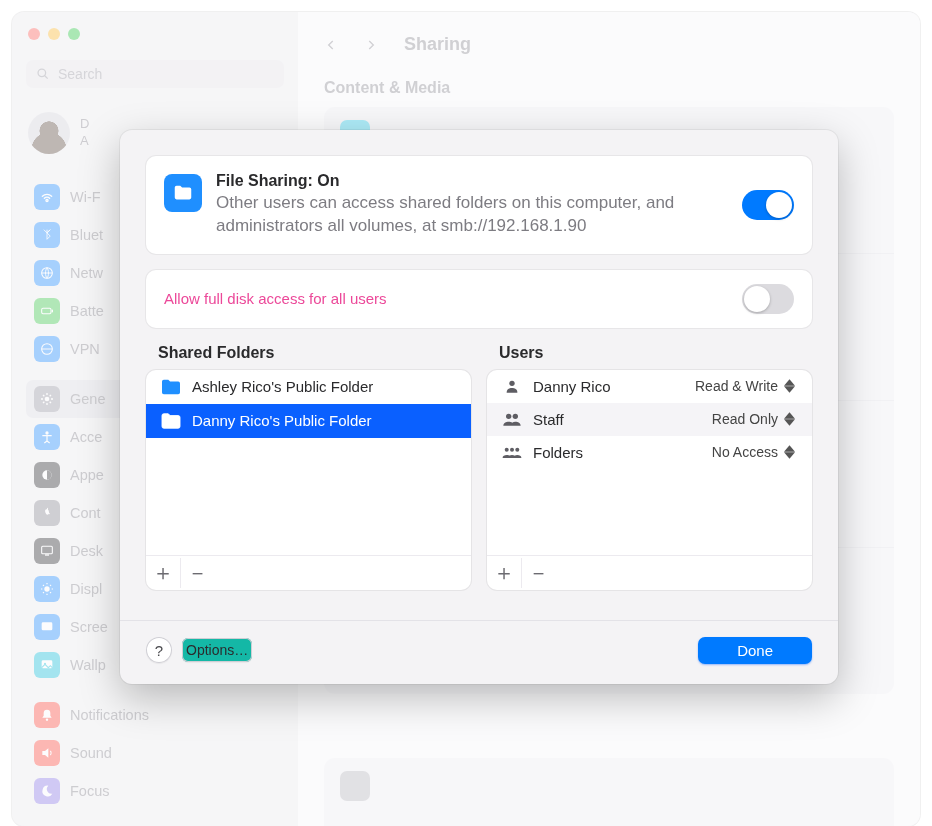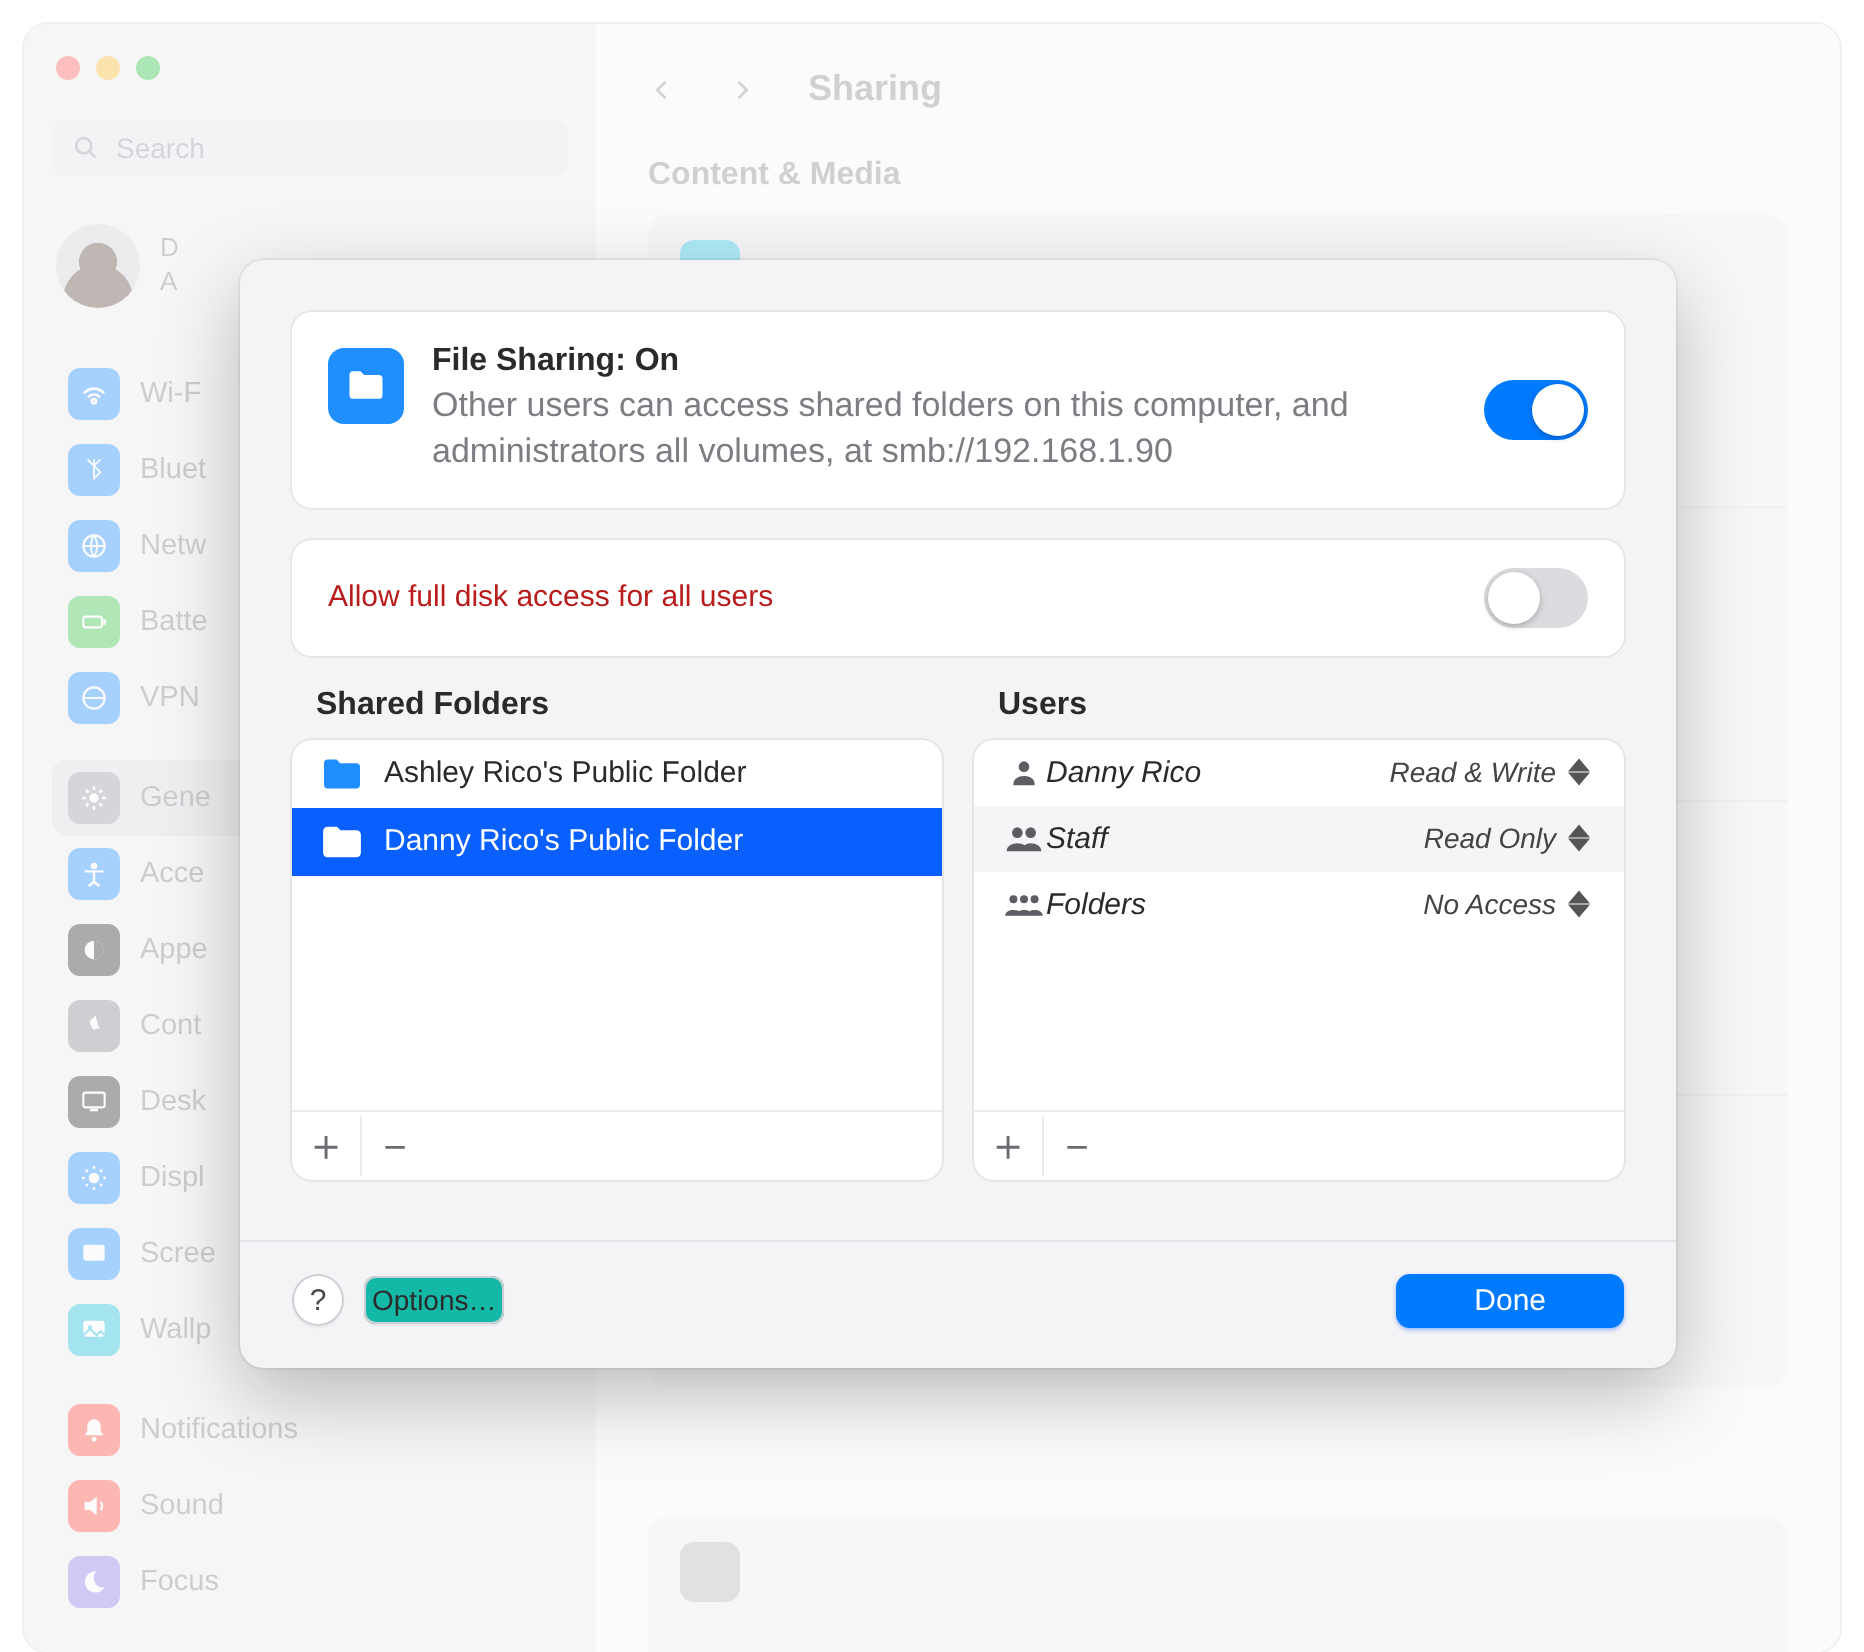--- a/index.html
+++ b/index.html
@@ -60,34 +60,34 @@
   .ms-row .title{ font-size:16px; font-weight:600; color:#2a2a2c; margin-bottom:2px; }
   .ms-row .desc{ font-size:17px; color:#7d7c82; line-height:1.35; }
 
   .toggle-sw{ width:52px;height:30px;border-radius:30px;position:relative;flex:none;cursor:pointer; align-self:center; }
   .toggle-sw.off{ background:#dcdbdf; }
   .toggle-sw.on{ background:#007aff; }
   .toggle-sw .kn{ width:26px;height:26px;border-radius:50%;background:#fff;position:absolute;top:2px;box-shadow:0 1px 3px rgba(0,0,0,0.25); }
   .toggle-sw.on .kn{ right:2px; }
   .toggle-sw.off .kn{ left:2px; }
 
-  .ms-row2{ display:flex; align-items:center; padding:14px 18px; font-size:15px; color:#b91c1c; }
+  .ms-row2{ display:flex; align-items:center; padding:14px 18px; font-size:15px; color:#ec4899; }
   .ms-row2 .lbl{flex:1}
 
   .cols{ display:flex; gap:16px; margin-top:4px; }
   .col{ flex:1; display:flex; flex-direction:column; }
   .col-h{ font-size:16px; font-weight:600; color:#2a2a2c; margin:0 0 8px 12px; }
   .listbox{ background:#fff; border-radius:10px; box-shadow:0 0 0 1px rgba(0,0,0,0.06); display:flex; flex-direction:column; min-height:220px; position:relative; }
   .lrows{ flex:1; overflow:hidden; }
   .lrow{ display:flex; align-items:center; gap:10px; padding:8px 14px; font-size:15px; color:#2a2a2c; }
   .lrow.sel{ background:#0a60ff; color:#fff; }
   .lrow.sel svg{fill:#fff!important;stroke:#fff!important}
   .lrow .folder{ width:22px;height:18px;flex:none }
 
-  .urow{ display:flex; align-items:center; gap:0; padding:8px 14px; font-size:15px; color:#2a2a2c;font-style:italic; }
+  .urow{ display:flex; align-items:center; gap:10px; padding:8px 14px; font-size:15px; color:#2a2a2c; }
   .urow.alt{ background:#f5f4f7; }
   .urow .uic{ width:22px; display:flex; justify-content:center; flex:none }
   .urow .uic svg{width:20px;height:16px;fill:#5e5d63}
   .urow .uname{ flex:1 }
   .perm{ display:flex; align-items:center; gap:6px; font-size:14px; color:#444; }
   .perm .step{ width:14px; display:flex; flex-direction:column; gap:0; }
   .perm .step svg{width:11px;height:7px;display:block;fill:#555}
 
   .lb-foot{ display:flex; align-items:center; gap:0; padding:2px 0; border-top:1px solid #eceaef; }
   .ftbtn{ width:34px;height:30px;display:flex;align-items:center;justify-content:center;cursor:pointer;color:#6c6b71;font-size:22px;font-weight:300; }

